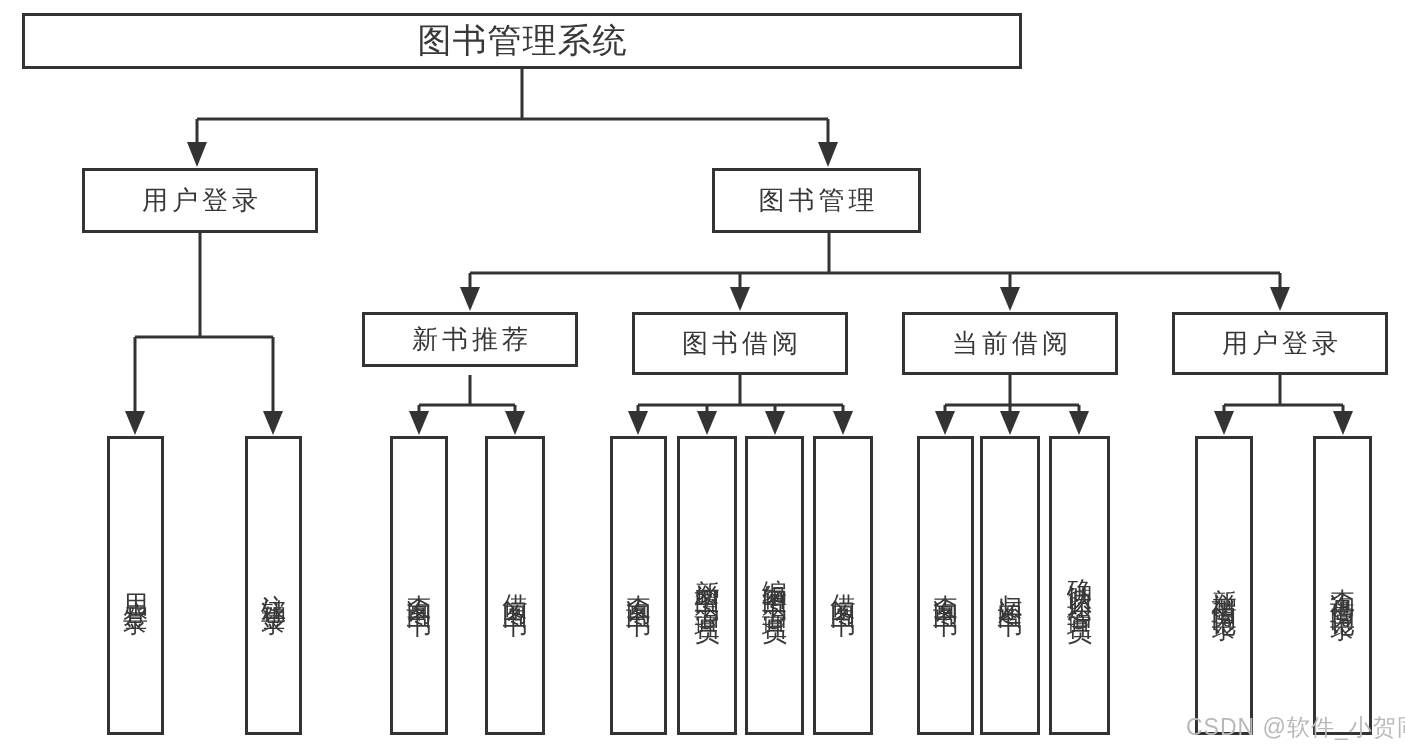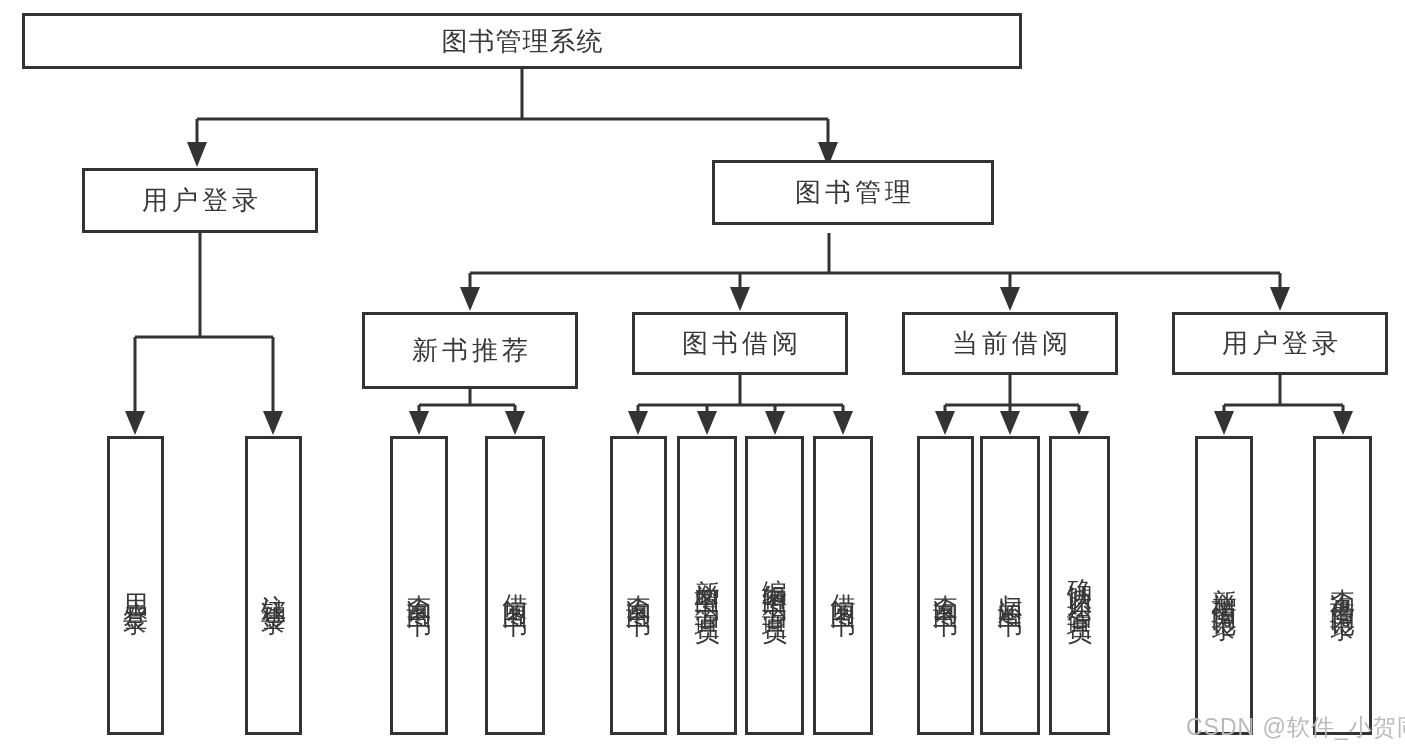--- a/index.html
+++ b/index.html
@@ -17,21 +17,21 @@
     position: absolute;
     box-sizing: border-box;
     border: 3px solid #333333;
     background: #ffffff;
     display: flex;
     align-items: center;
     justify-content: center;
     text-align: center;
   }
   .h  { font-size: 26px; letter-spacing: 4px; text-indent: 4px; }
-  .h-root { font-size: 26px; letter-spacing: 1px; text-indent: 1px; }
+  .h-root { font-size: 34px; letter-spacing: 1px; text-indent: 1px; }
   .v  {
     writing-mode: vertical-rl;
     text-orientation: mixed;
     font-size: 25px;
     letter-spacing: 6px;
     line-height: 1;
   }
   .watermark {
     position: absolute;
     left: 1186px;
@@ -87,23 +87,23 @@
       <polygon points="1010,435 1000,411 1020,411"></polygon>
       <polygon points="1079,435 1069,411 1089,411"></polygon>
       <polygon points="1224,435 1214,411 1234,411"></polygon>
       <polygon points="1343,435 1333,411 1353,411"></polygon>
     </g>
   </svg>
 
   <div class="box h-root" style="left:22px; top:13px; width:1000px; height:56px;">图书管理系统</div>
 
   <div class="box h" style="left:82px; top:168px; width:236px; height:65px;">用户登录</div>
-  <div class="box h" style="left:712px; top:160px; width:282px; height:65px;">图书管理</div>
+  <div class="box h" style="left:712px; top:168px; width:209px; height:65px;">图书管理</div>
 
-  <div class="box h" style="left:362px; top:312px; width:216px; height:77px;">新书推荐</div>
+  <div class="box h" style="left:362px; top:312px; width:216px; height:55px;">新书推荐</div>
   <div class="box h" style="left:902px; top:312px; width:216px; height:63px;">当前借阅</div>
   <div class="box h" style="left:632px; top:312px; width:216px; height:63px;">图书借阅</div>
   <div class="box h" style="left:1172px; top:312px; width:216px; height:63px;">用户登录</div>
 
   <div class="box v" style="left:107px; top:436px; width:57px; height:299px;">用户登录</div>
   <div class="box v" style="left:245px; top:436px; width:57px; height:299px;">注销登录</div>
 
   <div class="box v" style="left:390px; top:436px; width:58px; height:299px;">查询图书</div>
   <div class="box v" style="left:485px; top:436px; width:60px; height:299px;">借阅图书</div>
 

